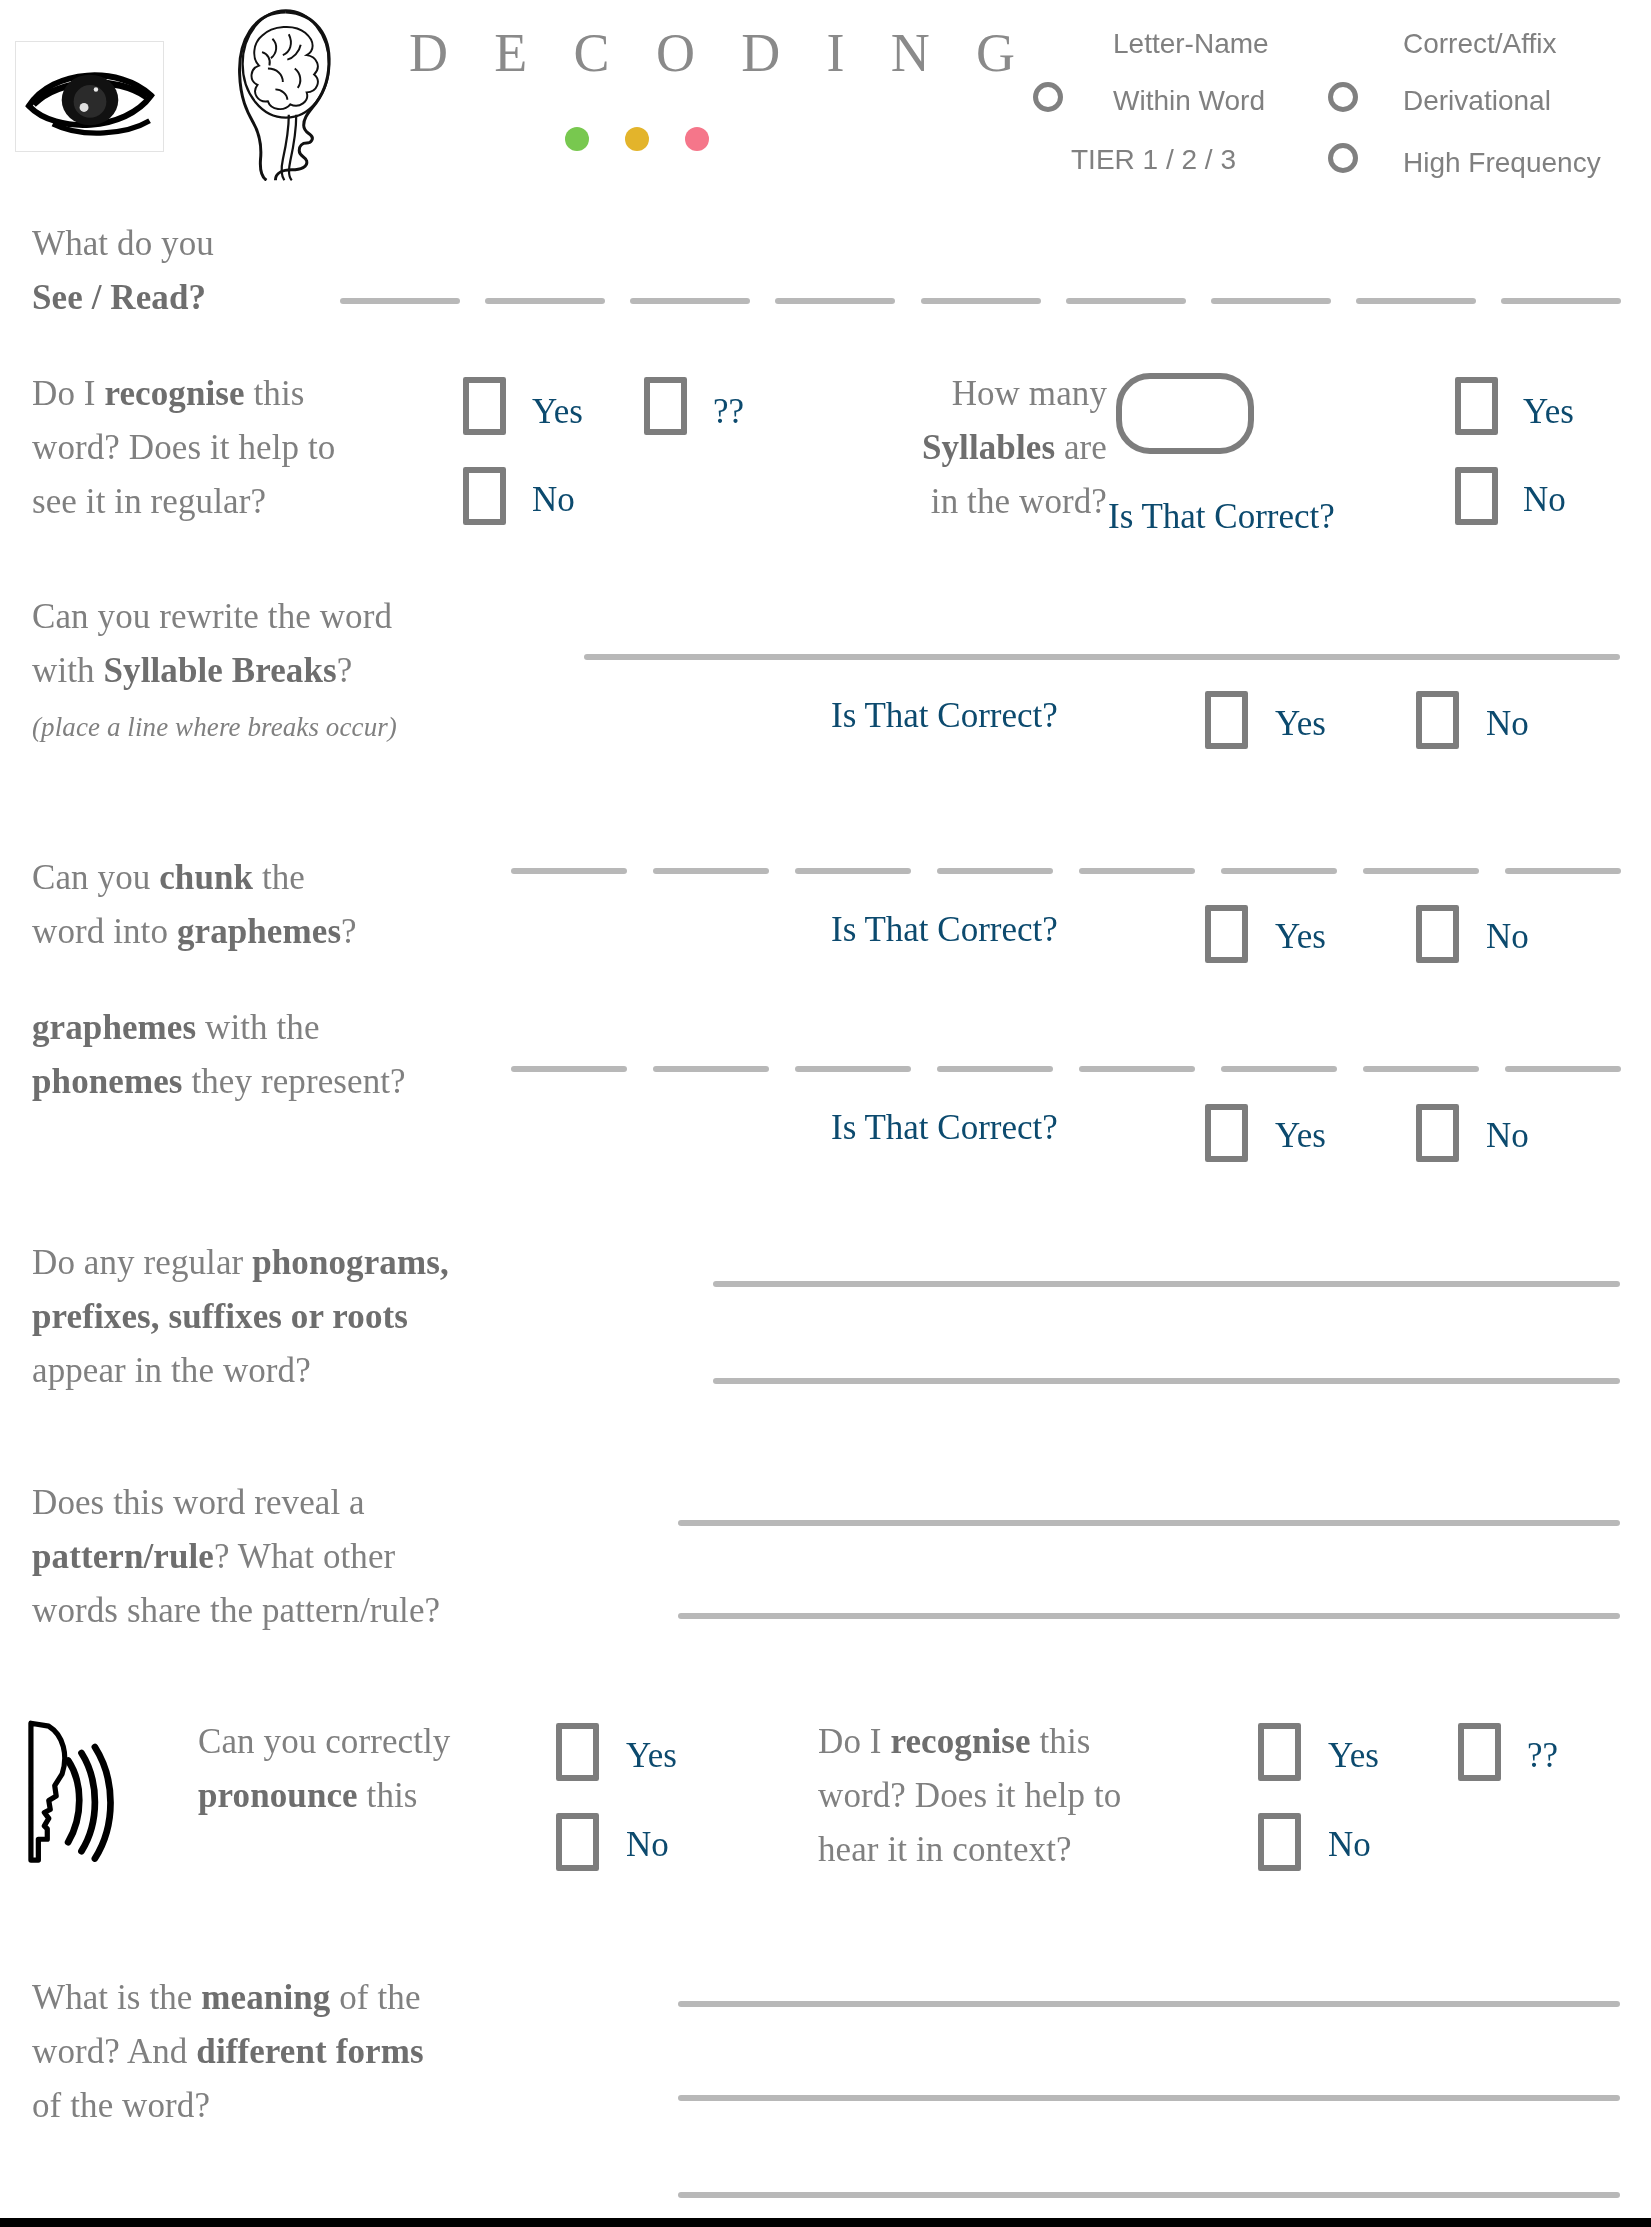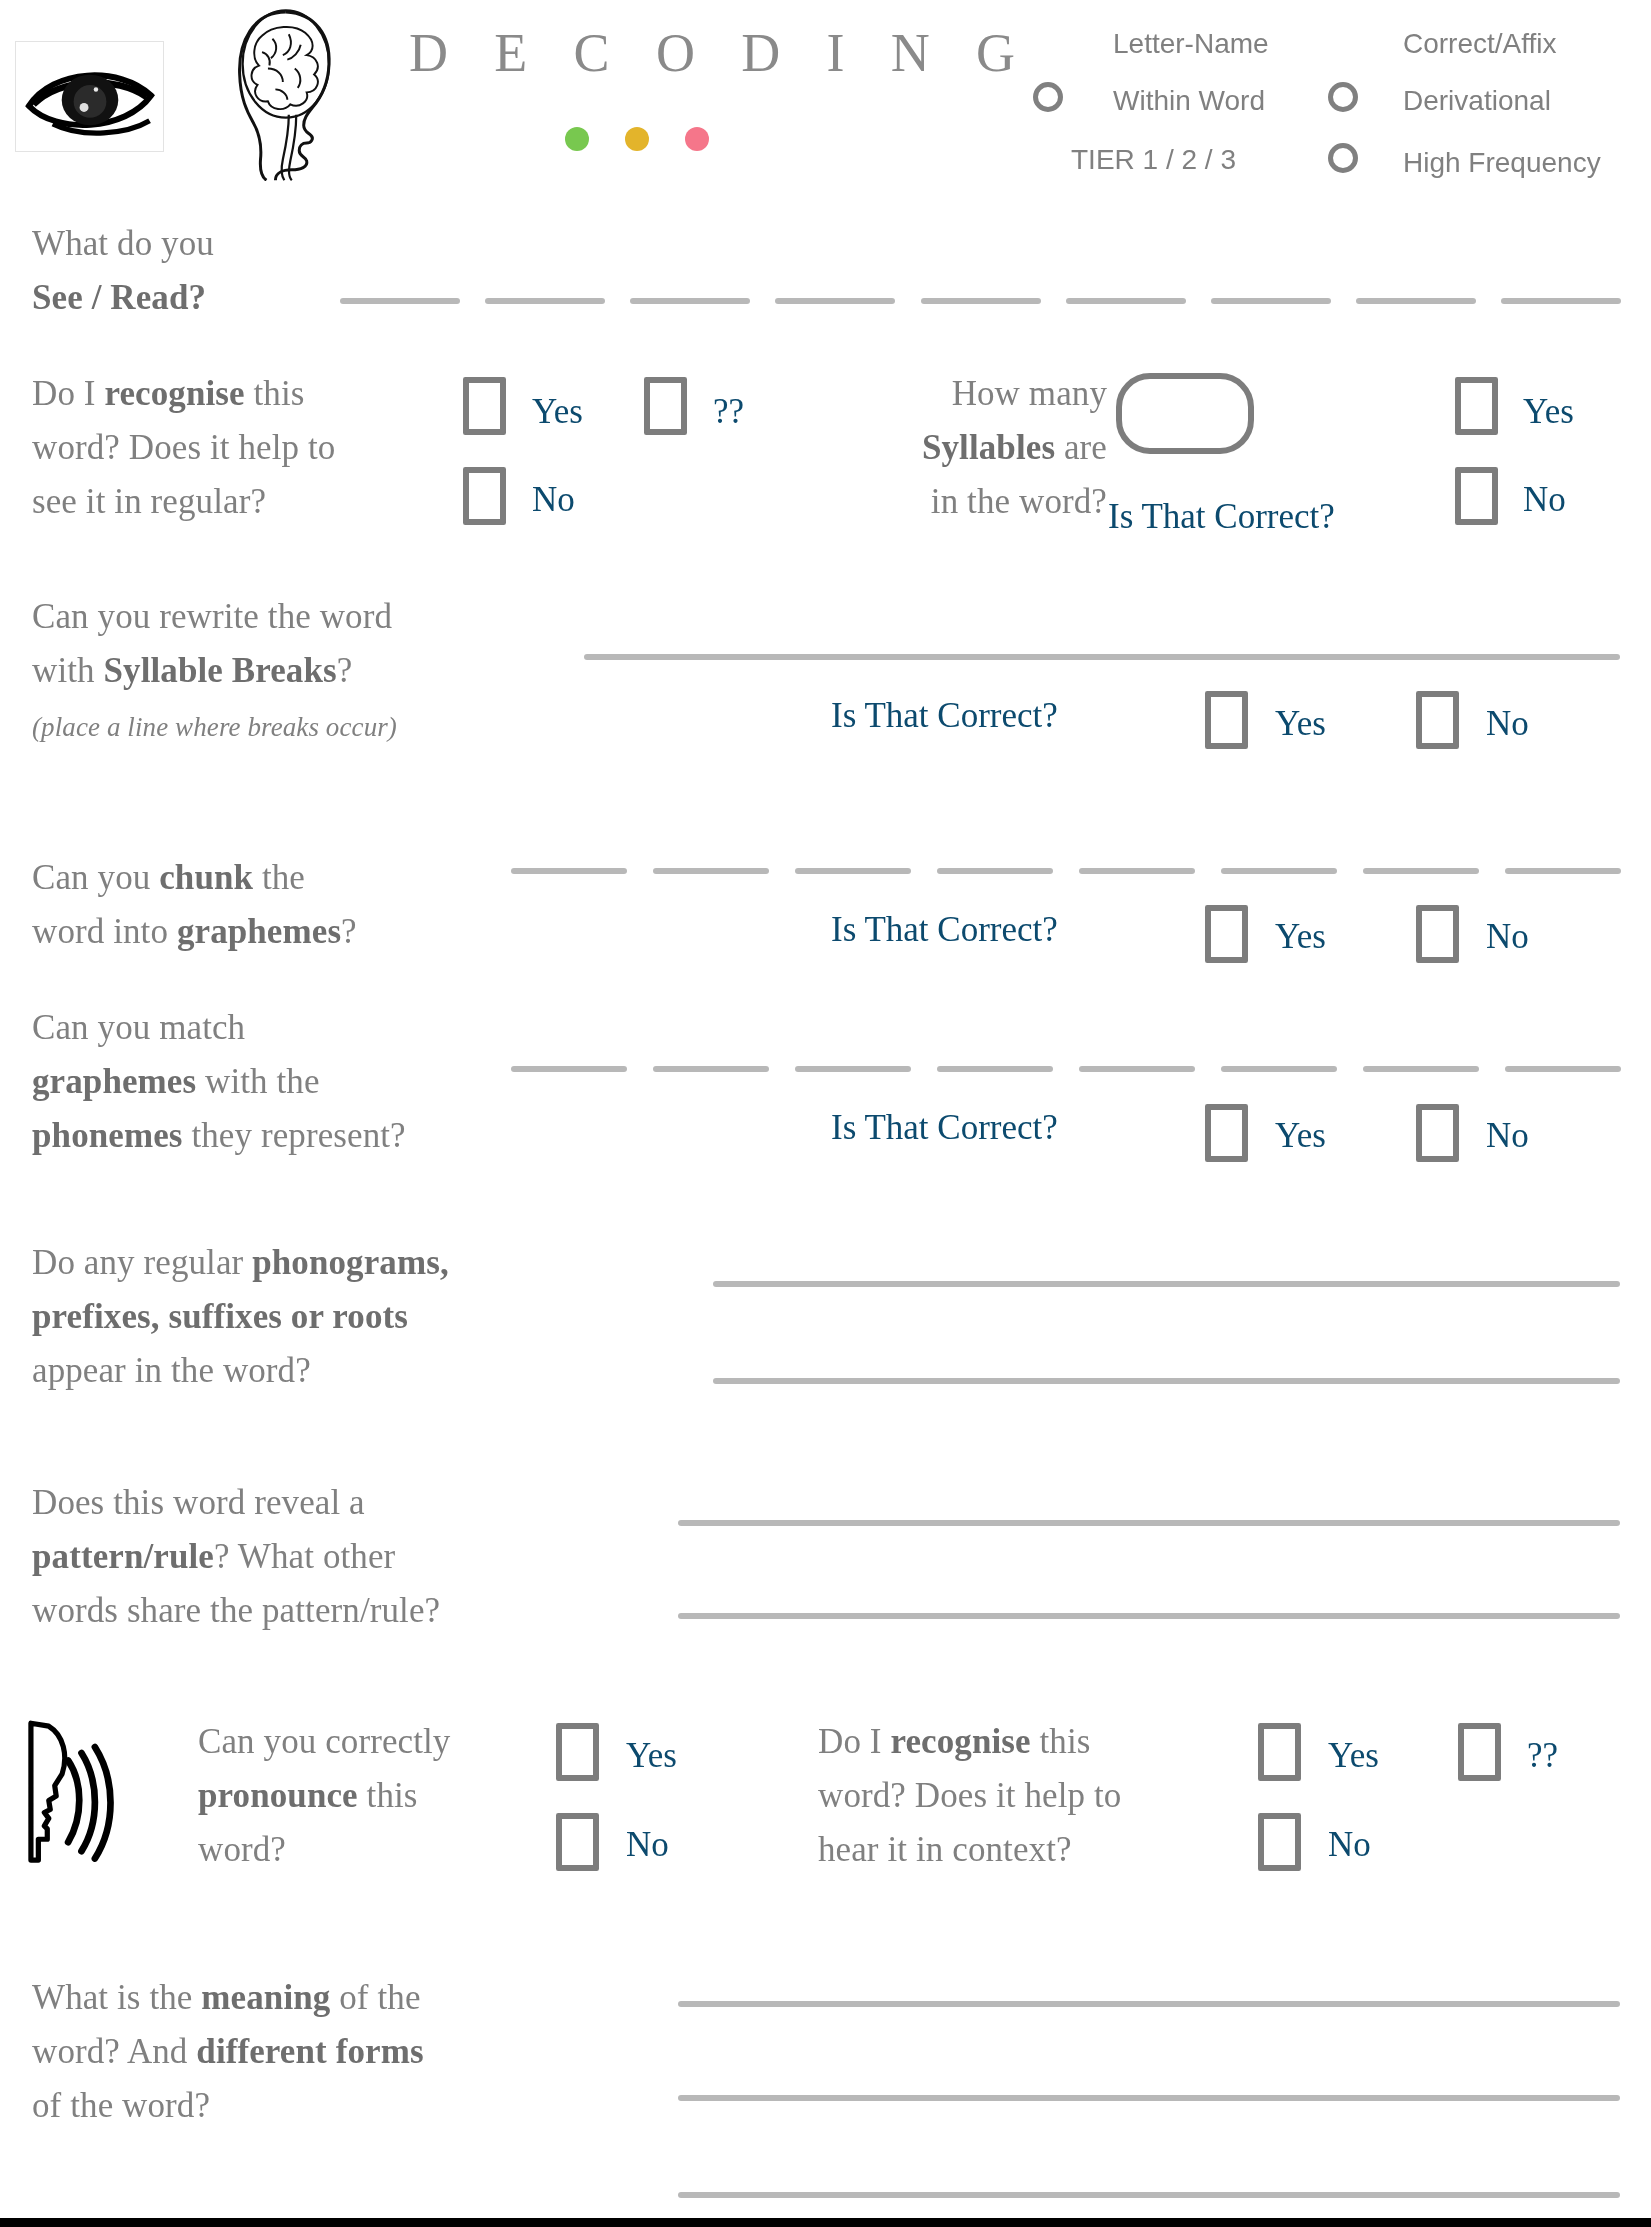--- a/index.html
+++ b/index.html
@@ -206,21 +206,20 @@
       <span class="seg" style="width: 116px;"></span>
       <span class="seg" style="width: 116px;"></span>
     </div>
   <div class="lbl" style="position:absolute;left:831px;top:912px;">Is That Correct?</div>
   <span class="cbox" style="left:1205px;top:905px;"></span>
   <div class="lbl" style="position:absolute;left:1275px;top:919px;">Yes</div>
   <span class="cbox" style="left:1416px;top:905px;"></span>
   <div class="lbl" style="position:absolute;left:1486px;top:919px;">No</div>
 
   <div class="q" style="position:absolute;left:32px;top:1001px;width:523px;">
-    <div>Can you match</div>
     <div><b>graphemes</b><span> with the</span></div>
     <div><b>phonemes</b><span> they represent?</span></div>
   </div>
   <div class="dashrow" id="match-dashes" style="left:511px;top:1066px;width:1110px;justify-content:space-between;">
       <span class="seg" style="width: 116px;"></span>
       <span class="seg" style="width: 116px;"></span>
       <span class="seg" style="width: 116px;"></span>
       <span class="seg" style="width: 116px;"></span>
       <span class="seg" style="width: 116px;"></span>
       <span class="seg" style="width: 116px;"></span>
@@ -253,21 +252,20 @@
     <path d="M12 8 L12 192 L22 192 L22 164 L34 164 L34 150 L30 146 L36 136 L30 128 L38 124
              L36 112 L46 106 L44 92 L54 76 C62 52 56 24 36 12 Z" fill="#fff" stroke="#000" stroke-width="7" stroke-linejoin="round"></path>
     <path d="M62 58 C82 88 82 134 62 168" fill="none" stroke="#000" stroke-width="9" stroke-linecap="round"></path>
     <path d="M80 48 C104 86 104 142 80 180" fill="none" stroke="#000" stroke-width="9" stroke-linecap="round"></path>
     <path d="M98 40 C126 84 126 146 98 190" fill="none" stroke="#000" stroke-width="9" stroke-linecap="round"></path>
   </svg>
 
   <div class="q" style="position:absolute;left:198px;top:1715px;width:358px;">
     <div>Can you correctly</div>
     <div><b>pronounce</b><span> this</span></div>
-    <div>word?</div>
   </div>
   <span class="cbox" style="left:556px;top:1723px;"></span>
   <div class="lbl" style="position:absolute;left:626px;top:1738px;">Yes</div>
   <span class="cbox" style="left:556px;top:1813px;"></span>
   <div class="lbl" style="position:absolute;left:626px;top:1827px;">No</div>
 
   <div class="q" style="position:absolute;left:818px;top:1715px;width:418px;">
     <div><span>Do I </span><b>recognise</b><span> this</span></div>
     <div>word? Does it help to</div>
     <div>hear it in context?</div>

